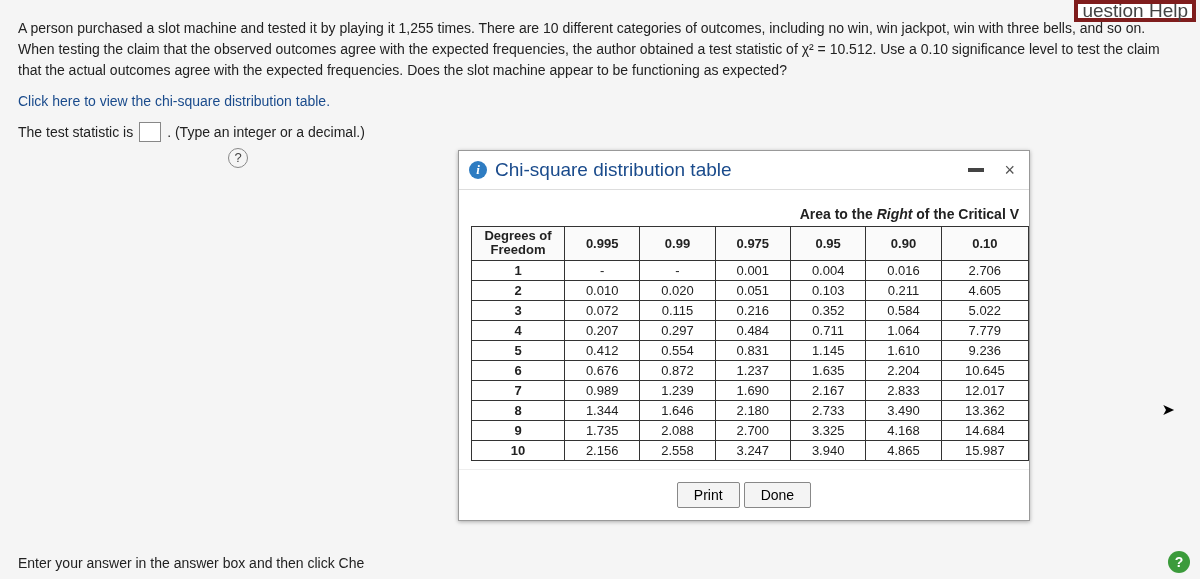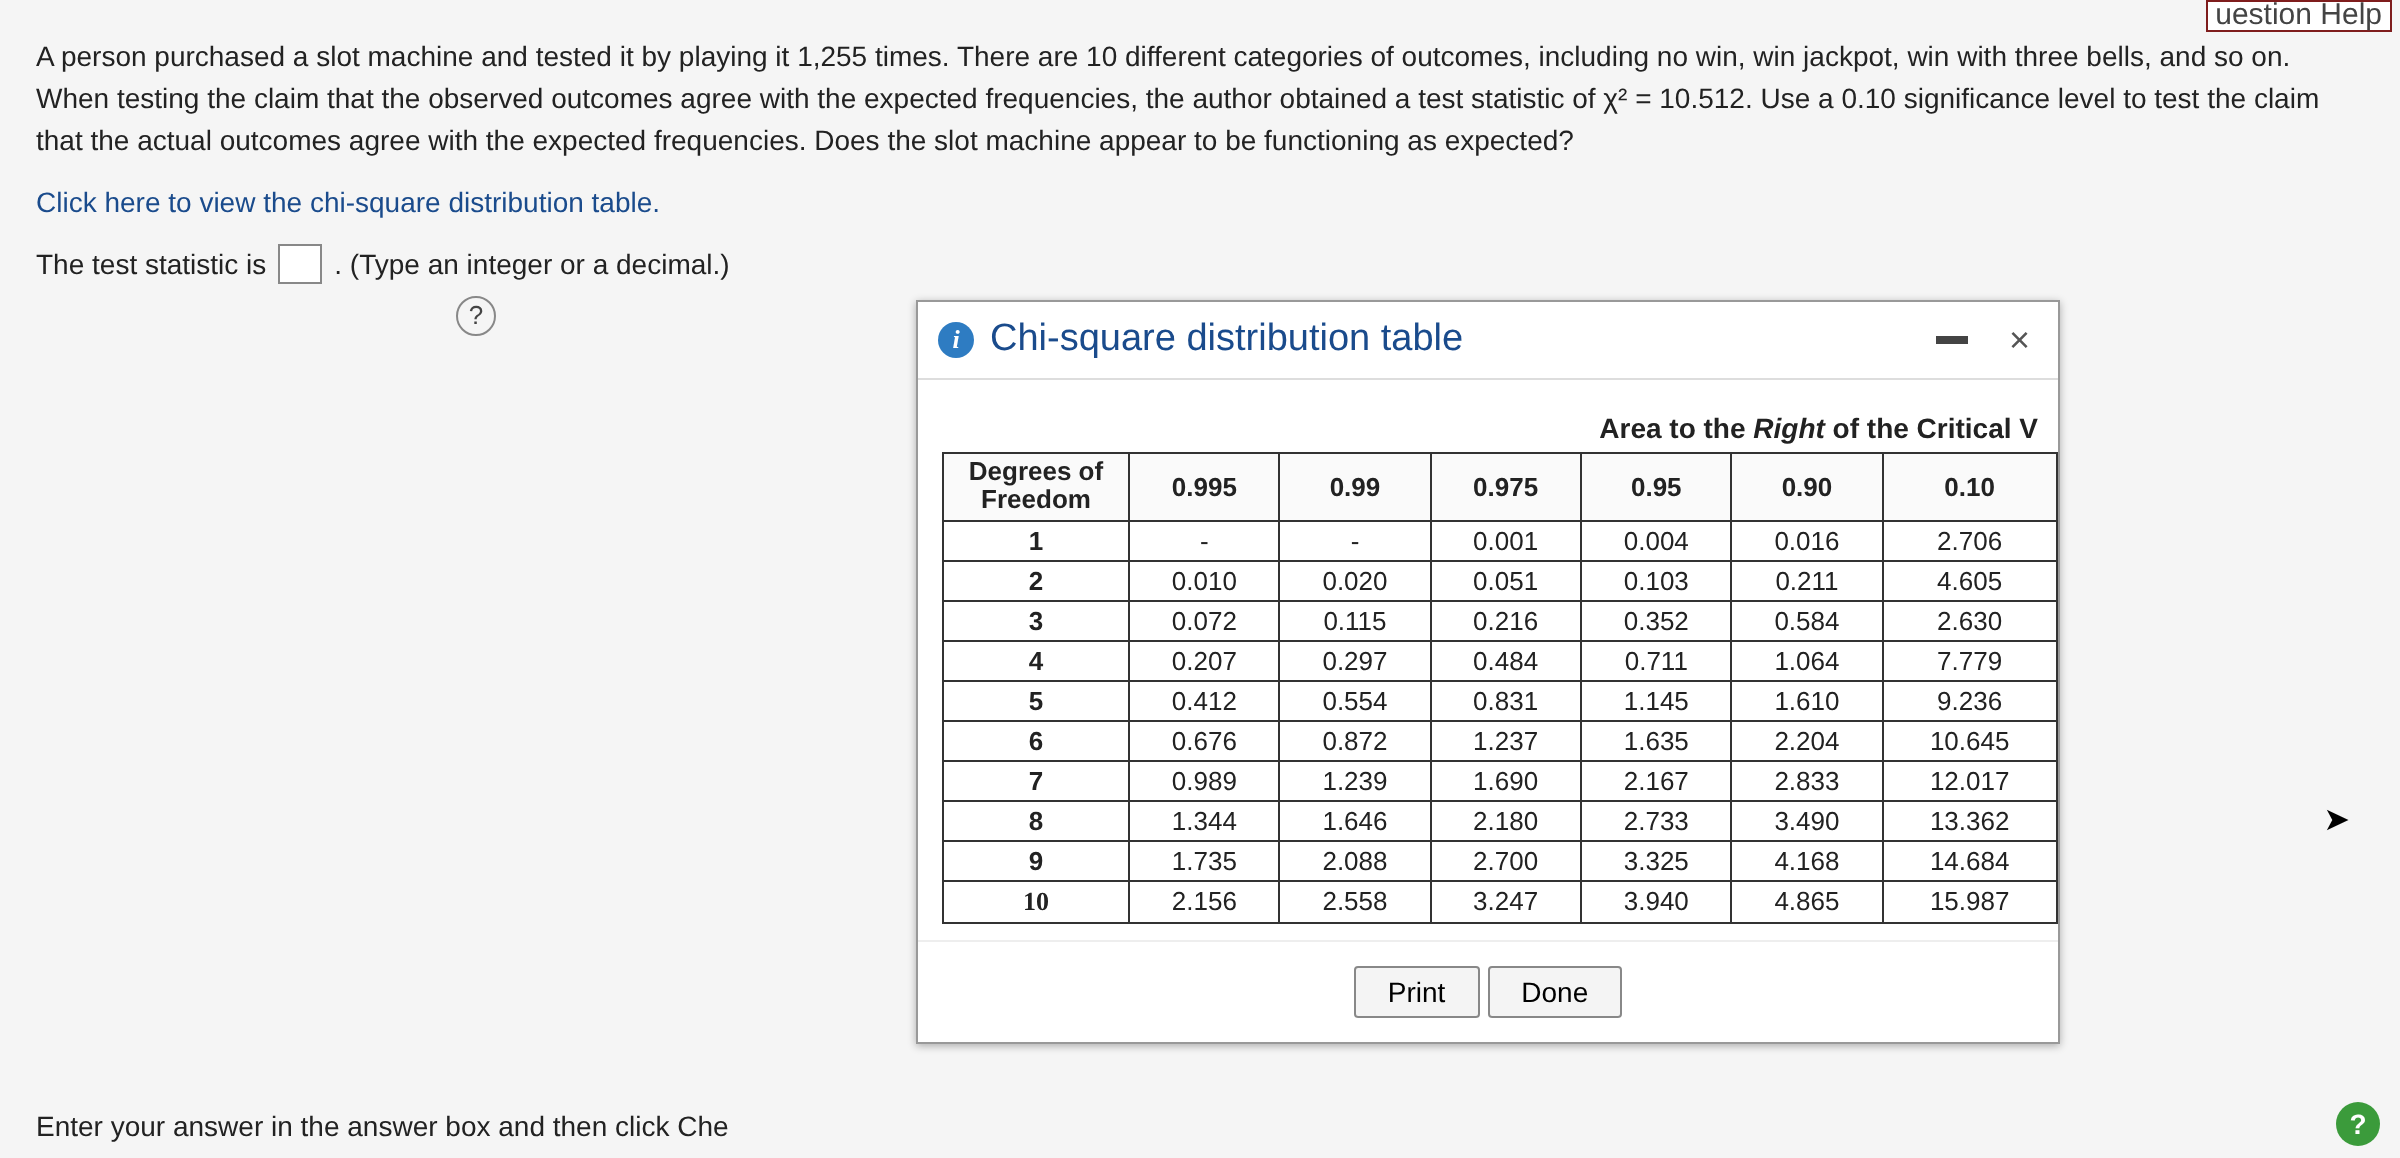--- a/index.html
+++ b/index.html
@@ -167,24 +167,24 @@
     border: 1px solid #888;
     background: #f4f4f4;
     font-size: 14px;
     cursor: pointer;
     border-radius: 2px;
   }
   .top-frag {
     position: absolute;
     top: 0;
     right: 4px;
-    font-size: 15px;
+    font-size: 19px;
     color: #444;
     background: #fff;
-    border: 1px solid #7f1d1d;
+    border: 4px solid #7f1d1d;
     padding: 0 4px;
     line-height: 14px;
   }
   .cursor {
     position: absolute;
     right: 25px;
     top: 400px;
     font-size: 16px;
     color: #000;
   }
@@ -259,21 +259,21 @@
               <td>0.211</td>
               <td>4.605</td>
             </tr>
             <tr>
               <td style="font-weight: bold;">3</td>
               <td>0.072</td>
               <td>0.115</td>
               <td>0.216</td>
               <td>0.352</td>
               <td>0.584</td>
-              <td>2.630</td>
+              <td>5.022</td>
             </tr>
             <tr>
               <td style="font-weight: bold;">4</td>
               <td>0.207</td>
               <td>0.297</td>
               <td>0.484</td>
               <td>0.711</td>
               <td>1.064</td>
               <td>7.779</td>
             </tr>
@@ -316,21 +316,21 @@
             <tr>
               <td style="font-weight: bold;">9</td>
               <td>1.735</td>
               <td>2.088</td>
               <td>2.700</td>
               <td>3.325</td>
               <td>4.168</td>
               <td>14.684</td>
             </tr>
             <tr>
-              <td style="font-weight: bold; font-family: Liberation Serif, serif;">10</td>
+              <td style="font-weight: bold;">10</td>
               <td>2.156</td>
               <td>2.558</td>
               <td>3.247</td>
               <td>3.940</td>
               <td>4.865</td>
               <td>15.987</td>
             </tr>
           </tbody>
       </table>
     </div>

